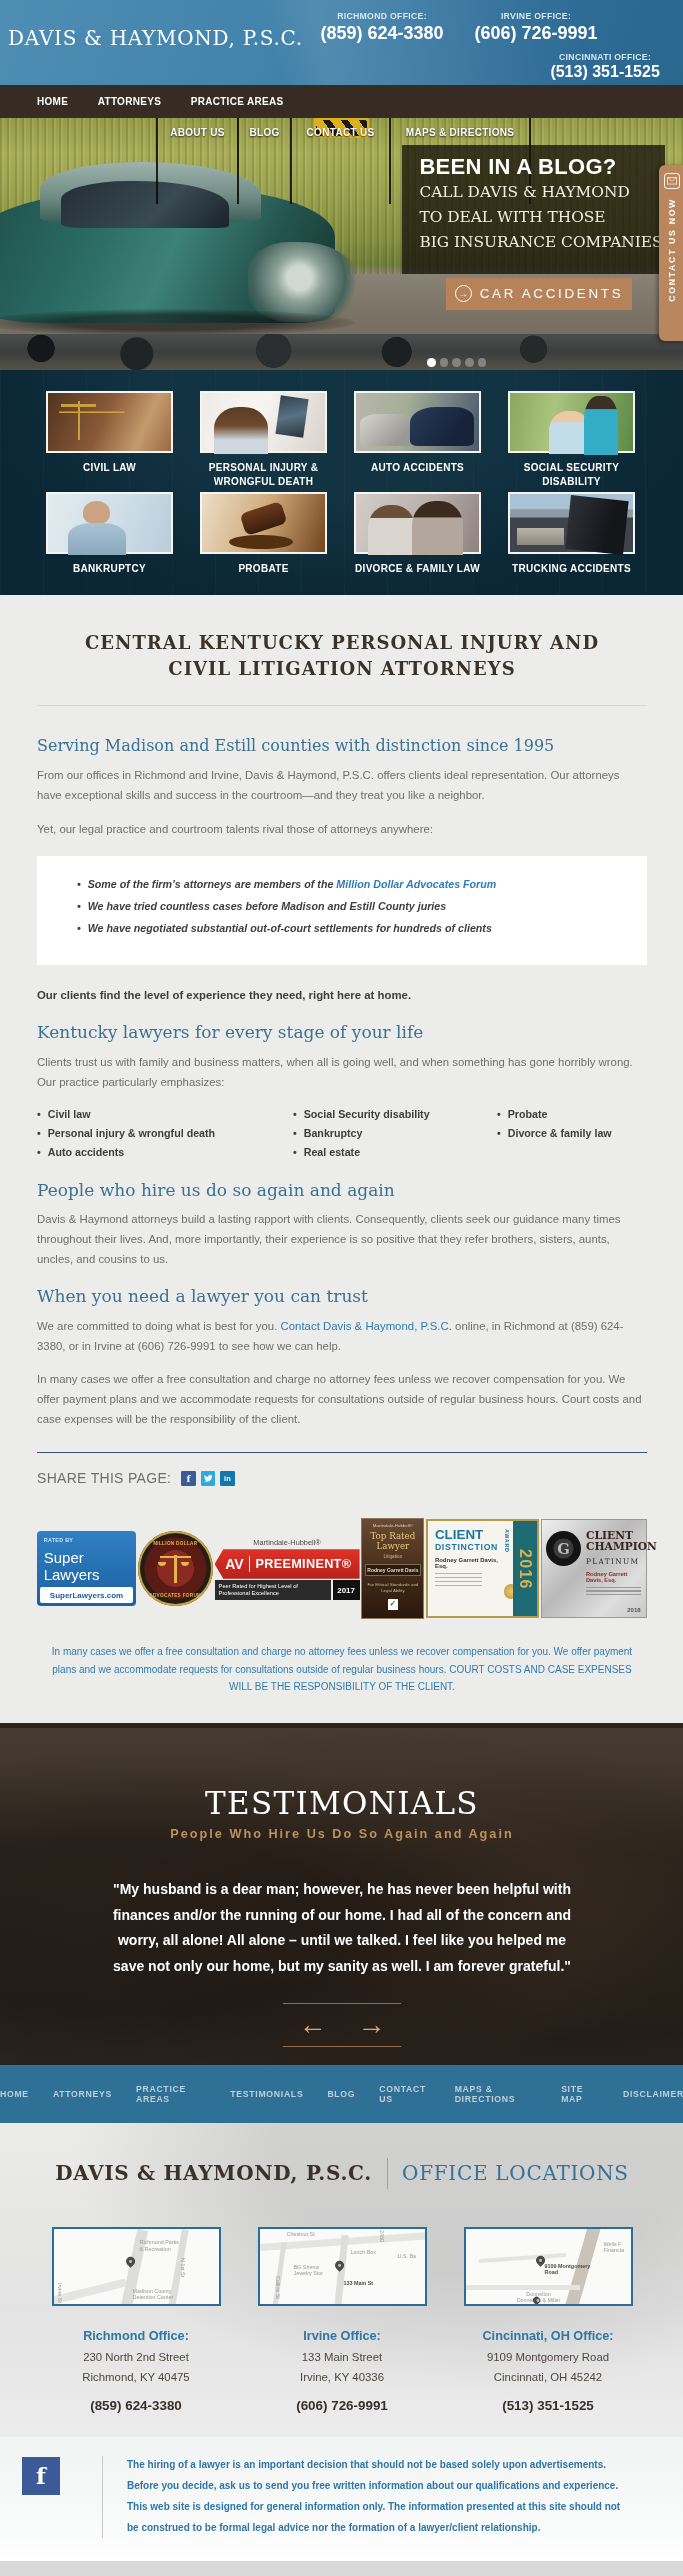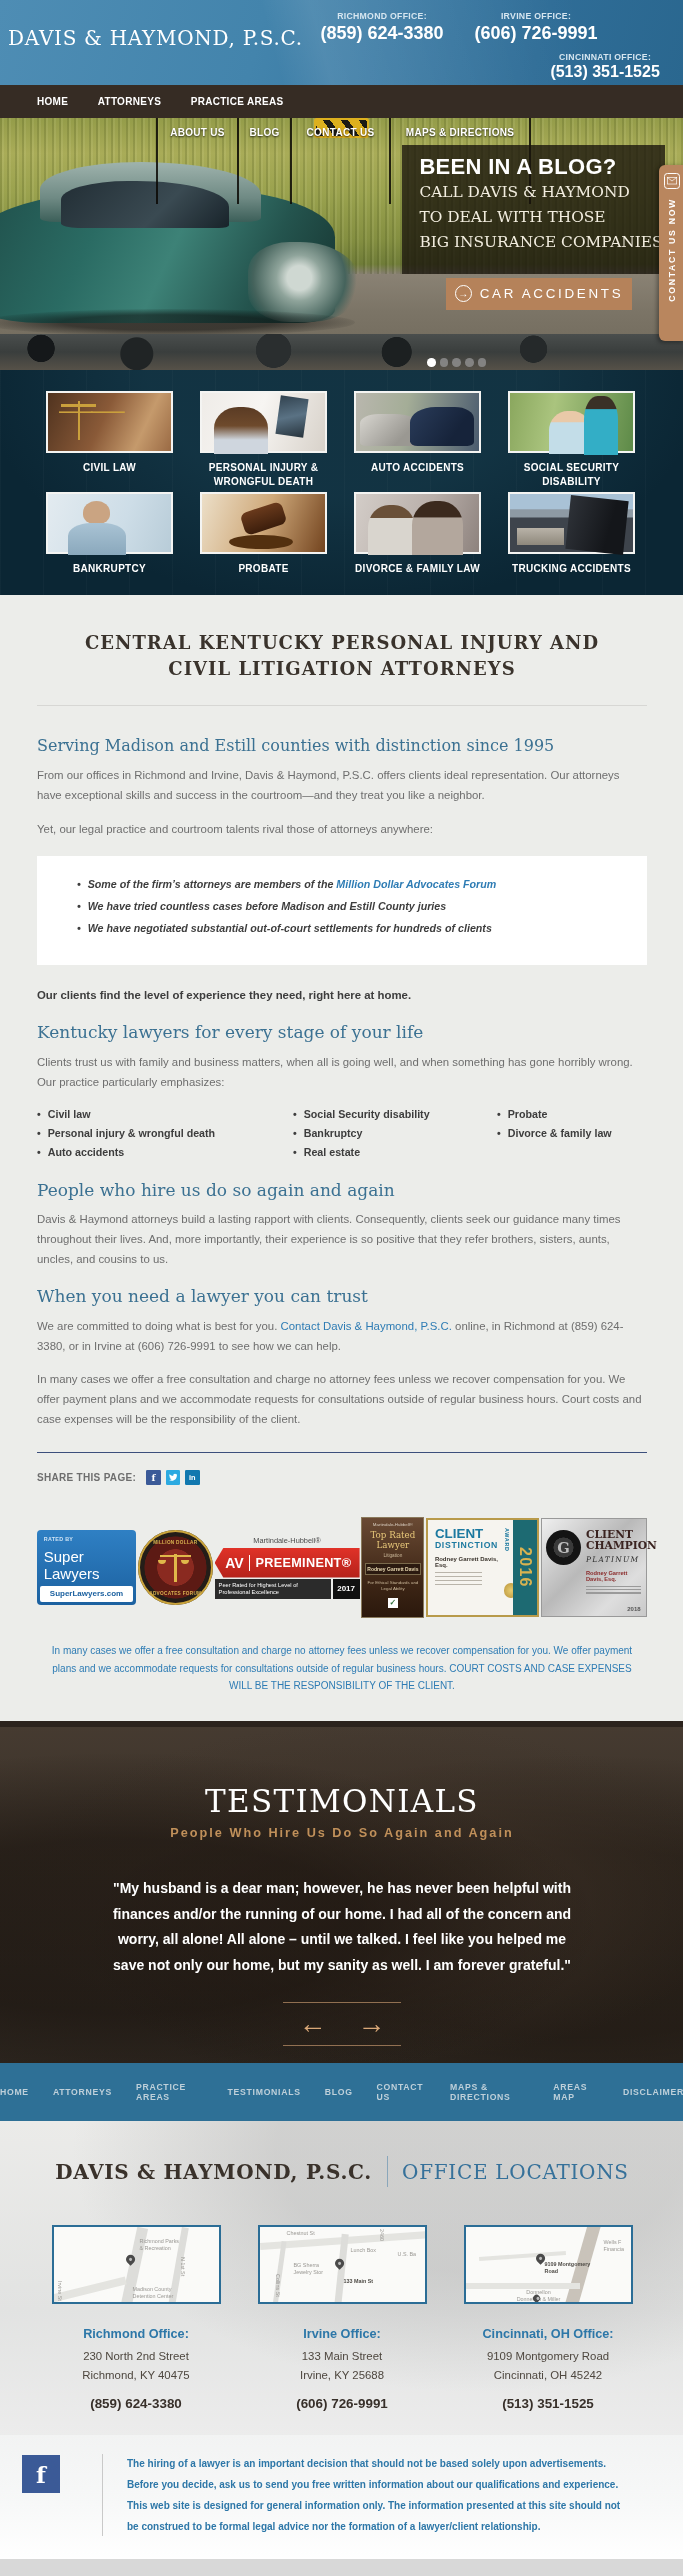--- a/index.html
+++ b/index.html
@@ -153,21 +153,21 @@
     padding-left:10.7px; position:relative;font-style:italic; }
   .callout .bullet:before { content:"•"; position:absolute; left:0; top:0; color:#3d3d3d; }
   .callout .bullet .inline-link { font-weight:700; }
   .bold-line { font-size:11.4px; color:#3d3d3d; font-weight:700; line-height:20px; margin:4px 0 14.7px; }
   .cols { display:flex; margin:6.7px 0 14.7px; }
   .col1 { width:256px; } .col2 { width:204px; } .col3 { width:149px; }
   .cols .bullet { font-size:10.7px; color:#3d3d3d; font-weight:700; line-height:19px; padding-left:10.7px; position:relative; }
   .cols .bullet:before { content:"•"; position:absolute; left:0; color:#3d3d3d; }
   .navy-rule { border:none; border-top:0.7px solid #3c4f7c; margin:23px 0 17.4px; }
   .share-row { display:flex; align-items:center; gap:4.7px; margin-bottom:32px; }
-  .share-label { font-size:10px; color:#6e6e6e; letter-spacing:0.3px; margin-right:5.4px;font-weight:bold; }
+  .share-label { font-size:14px; color:#6e6e6e; letter-spacing:0.3px; margin-right:5.4px; }
   .sicon { width:14.7px; height:14.7px; border-radius:1.3px; display:flex; align-items:center; justify-content:center;
     color:#fff; font-weight:700; font-size:9.4px; cursor:pointer; }
   .sicon.fb { background:#3b5a98; font-family:"DejaVu Serif", serif; }
   .sicon.tw { background:#2caae1; }
   .sicon.tw svg { width:8.7px; height:8.7px; fill:#fff; }
   .sicon.ln { background:#1178af; font-size:7.4px; }
 
   
   .badges { display:flex; align-items:center; justify-content:space-between; margin:6.7px 0 24px; }
   .badge { cursor:pointer; }
@@ -220,21 +220,21 @@
     display:flex; align-items:center; justify-content:center; }
   .b-cda .yr { color:#d8b250; font-size:16px; font-weight:700; writing-mode:vertical-rl; letter-spacing:1.3px; }
   .b-cda .seal { position:absolute; right:19px; bottom:17.4px; width:14.7px; height:14.7px; border-radius:50%;
     background:radial-gradient(circle,#e8cc70,#b8923a); }
   .b-cc { width:106px; height:99px; background:linear-gradient(135deg,#efefef 0%,#b9b9b9 45%,#dedede 75%,#c9c9c9 100%);
     border:0.7px solid #999; position:relative; padding:9.4px 5.4px 0 44px; }
   .b-cc .logo { position:absolute; left:4px; top:10.7px; width:35px; height:35px; border-radius:50%;
     background:radial-gradient(circle,#3a3a3a 0 40%,#141414 41%); display:flex; align-items:center;
     justify-content:center; color:#bdbdbd; font-size:14.7px; font-weight:700; font-family:"DejaVu Serif", serif; }
   .b-cc .t1 { color:#3a2320; font-family:"DejaVu Serif", serif; font-size:10.7px; font-weight:700; line-height:11.4px; }
-  .b-cc .pl { color:#2b2b2b; font-family:"DejaVu Serif", serif; font-size:7.4px; letter-spacing:1.3px; margin-top:4px;font-style:italic; }
+  .b-cc .pl { color:#2b2b2b; font-family:"DejaVu Serif", serif; font-size:7.4px; letter-spacing:1.3px; margin-top:4px; }
   .b-cc .att { color:#8a2a2a; font-size:5.7px; font-weight:700; margin-top:5.4px; }
   .b-cc .lines { margin-top:4px; }
   .b-cc .lines div { height:1.3px; background:#9a9a9a; margin-bottom:2px; }
   .b-cc .yr { position:absolute; right:5.4px; bottom:4px; color:#555; font-size:6px; font-weight:700; }
   .fee-note { color:#2e7cb4; font-size:10px; line-height:17.4px; text-align:center; margin:0 6.7px; }
 
   
   .testimonials { height:342px; position:relative; text-align:center; overflow:hidden;
     background:
       radial-gradient(ellipse at 18% 60%, rgba(20,14,10,.5) 0 30%, rgba(0,0,0,0) 60%),
@@ -540,21 +540,21 @@
   </div>
 
   <div class="footer-nav">
     <div class="fn-item">HOME</div>
     <div class="fn-item">ATTORNEYS</div>
     <div class="fn-item">PRACTICE AREAS</div>
     <div class="fn-item">TESTIMONIALS</div>
     <div class="fn-item">BLOG</div>
     <div class="fn-item">CONTACT US</div>
     <div class="fn-item">MAPS &amp; DIRECTIONS</div>
-    <div class="fn-item">AREAS MAP</div>
+    <div class="fn-item">SITE MAP</div>
     <div class="fn-item">DISCLAIMER</div>
   </div>
 
   <div class="locations">
     <div class="loc-heading">
       <span class="loc-firm">DAVIS &amp; HAYMOND, P.S.C.</span>
       <span class="loc-div"></span>
       <span class="loc-title">OFFICE LOCATIONS</span>
     </div>
 
@@ -600,21 +600,21 @@
         <div class="office-addr">
           <div>230 North 2nd Street</div>
           <div>Richmond, KY 40475</div>
         </div>
         <div class="office-tel">(859) 624-3380</div>
       </div>
       <div class="office-col">
         <div class="office-name">Irvine Office:</div>
         <div class="office-addr">
           <div>133 Main Street</div>
-          <div>Irvine, KY 25688</div>
+          <div>Irvine, KY 40336</div>
         </div>
         <div class="office-tel">(606) 726-9991</div>
       </div>
       <div class="office-col">
         <div class="office-name">Cincinnati, OH Office:</div>
         <div class="office-addr">
           <div>9109 Montgomery Road</div>
           <div>Cincinnati, OH 45242</div>
         </div>
         <div class="office-tel">(513) 351-1525</div>

